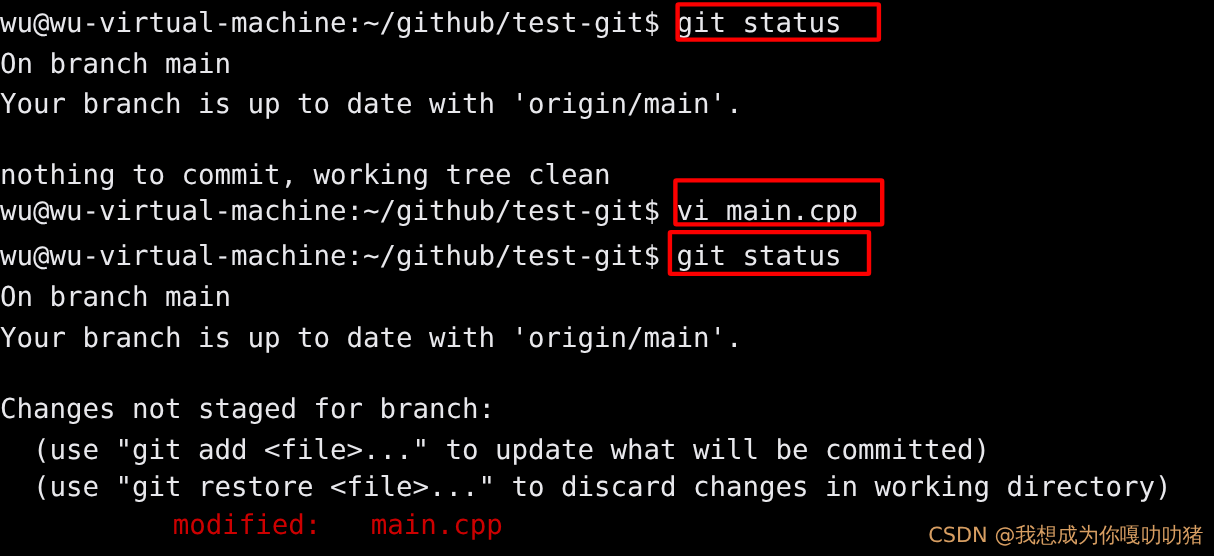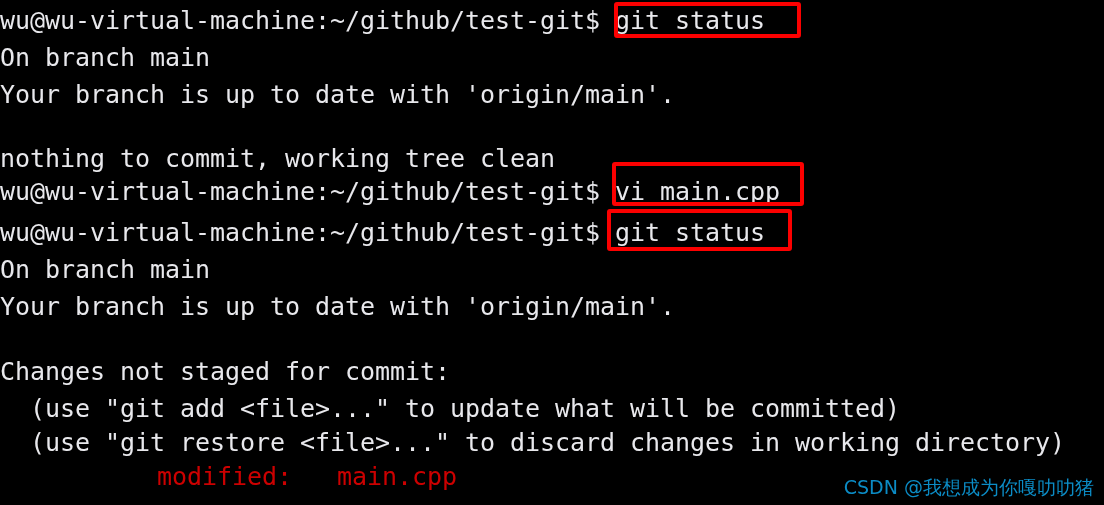--- a/index.html
+++ b/index.html
@@ -38,21 +38,21 @@
     border: 4px solid #fc0000;
     border-radius: 3px;
     box-sizing: border-box;
     background: transparent;
     pointer-events: none;
   }
   .watermark {
     position: absolute;
     right: 10px;
     bottom: 6px;
-    color: #0ea5e9;
+    color: #fdba74;
     font-family: "DejaVu Sans", "Liberation Sans", sans-serif;
     font-size: 19px;
     line-height: 24px;
     white-space: pre;
     opacity: 0.85;
     margin-left: 36px;
   }
 </style>
 </head>
 <body>
@@ -62,21 +62,21 @@
   <div class="term-line" style="top: 2px;">wu@wu-virtual-machine:~/github/test-git$ git status</div>
   <div class="term-line" style="top: 39px;">On branch main</div>
   <div class="term-line" style="top: 76px;">Your branch is up to date with 'origin/main'.</div>
   <div class="term-line blank" style="top: 113px;"></div>
   <div class="term-line" style="top: 173px;">wu@wu-virtual-machine:~/github/test-git$ vi main.cpp</div>
   <div class="term-line" style="top: 140px;">nothing to commit, working tree clean</div>
   <div class="term-line" style="top: 214px;">wu@wu-virtual-machine:~/github/test-git$ git status</div>
   <div class="term-line" style="top: 251px;">On branch main</div>
   <div class="term-line" style="top: 288px;">Your branch is up to date with 'origin/main'.</div>
   <div class="term-line blank" style="top: 325px;"></div>
-  <div class="term-line" style="top: 353px;">Changes not staged for commit:</div>
+  <div class="term-line" style="top: 353px;">Changes not staged for branch:</div>
   <div class="term-line" style="top: 390px;">  (use "git add &lt;file&gt;..." to update what will be committed)</div>
   <div class="term-line" style="top: 424px;">  (use "git restore &lt;file&gt;..." to discard changes in working directory)</div>
   <div class="term-line fg-red" style="top: 458px; color: rgb(204, 0, 0); padding-left: 37px;">        modified:   main.cpp</div>
 
   <div class="highlight-box" style="left: 614px; top: 2px; width: 187px; height: 36px; border-color: rgb(252, 0, 0);"></div>
   <div class="highlight-box" style="left: 612px; top: 162px; width: 192px; height: 44px; border-color: rgb(252, 0, 0);"></div>
   <div class="highlight-box" style="left: 607px; top: 209px; width: 185px; height: 42px; border-color: rgb(252, 0, 0);"></div>
 
   <div class="watermark">CSDN @我想成为你嘎叻叻猪</div>
 

